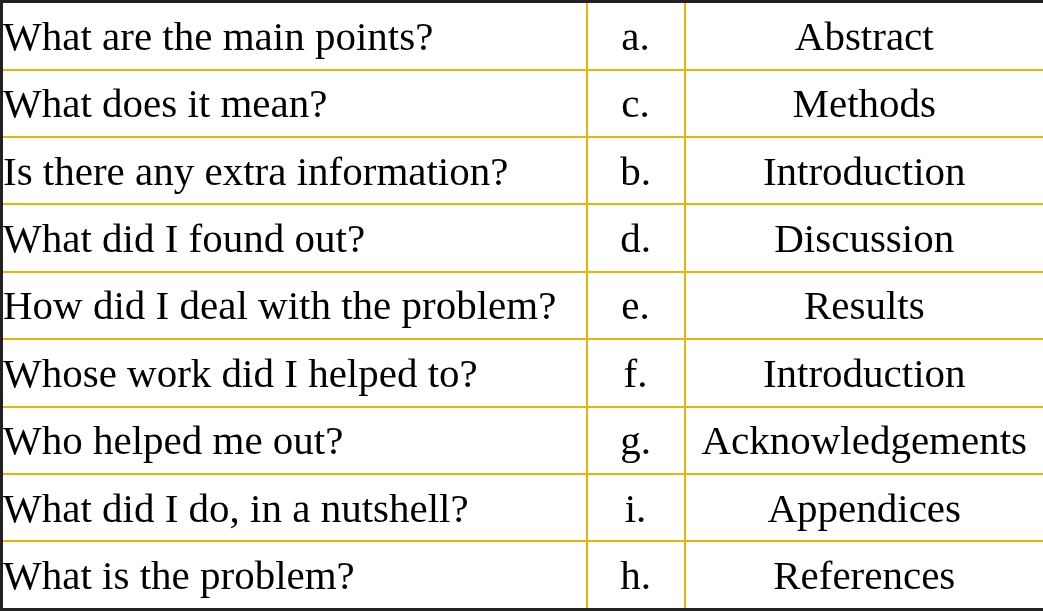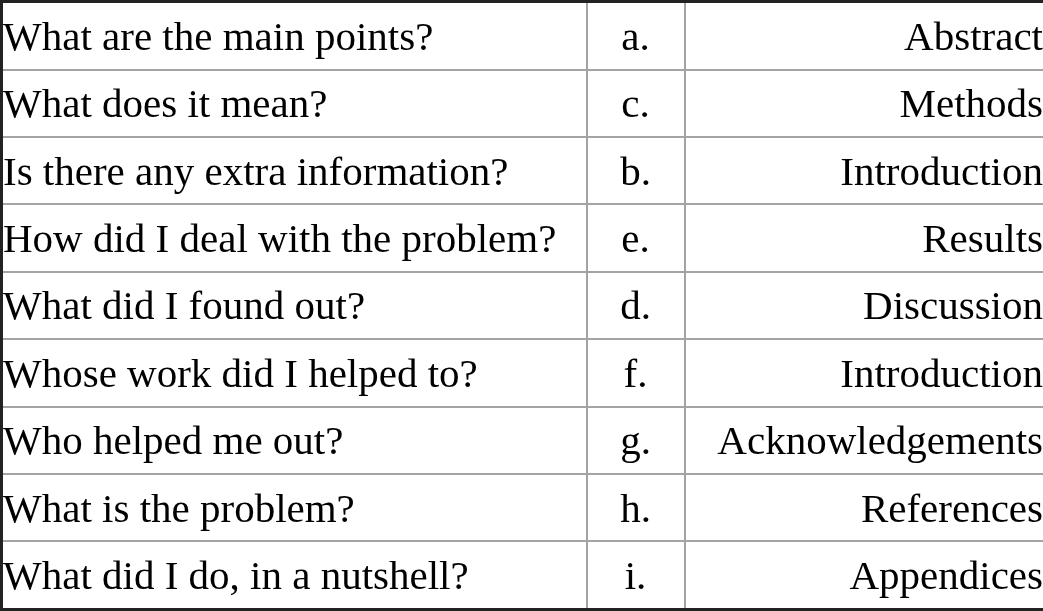--- a/index.html
+++ b/index.html
@@ -18,36 +18,36 @@
     height: 611px;
     box-sizing: border-box;
     border-collapse: collapse;
     table-layout: fixed;
     font-family: "Liberation Serif", "DejaVu Serif", serif;
     font-size: 41px;
     color: #000000;
     border: 3px solid #222222;
   }
   table.matching-table td {
-    border: 2px solid #a3a3a3;
+    border: 2px solid #eab308;
     vertical-align: middle;
     padding: 0;
     overflow: hidden;
     white-space: nowrap;
   }
   td.question-cell {
     padding-left: 14px;
     text-align: left;
   }
   td.letter-cell {
     text-align: center;
   }
   td.section-cell {
     padding-left: 13px;
-    text-align: right;
+    text-align: center;
   }
 </style>
 </head>
 <body>
 
 <div class="page">
   <table class="matching-table">
     <colgroup>
       <col style="width:585px">
       <col style="width:98px">
@@ -63,44 +63,44 @@
         <td class="question-cell">What does it mean?</td>
         <td class="letter-cell">c.</td>
         <td class="section-cell">Methods</td>
       </tr>
       <tr>
         <td class="question-cell">Is there any extra information?</td>
         <td class="letter-cell">b.</td>
         <td class="section-cell">Introduction</td>
       </tr>
       <tr>
+        <td class="question-cell">What did I found out?</td>
+        <td class="letter-cell">d.</td>
+        <td class="section-cell">Discussion</td>
+      </tr>
+      <tr>
         <td class="question-cell">How did I deal with the problem?</td>
         <td class="letter-cell">e.</td>
         <td class="section-cell">Results</td>
-      </tr>
-      <tr>
-        <td class="question-cell">What did I found out?</td>
-        <td class="letter-cell">d.</td>
-        <td class="section-cell">Discussion</td>
       </tr>
       <tr>
         <td class="question-cell">Whose work did I helped to?</td>
         <td class="letter-cell">f.</td>
         <td class="section-cell">Introduction</td>
       </tr>
       <tr>
         <td class="question-cell">Who helped me out?</td>
         <td class="letter-cell">g.</td>
         <td class="section-cell">Acknowledgements</td>
       </tr>
       <tr>
+        <td class="question-cell">What did I do, in a nutshell?</td>
+        <td class="letter-cell">i.</td>
+        <td class="section-cell">Appendices</td>
+      </tr>
+      <tr>
         <td class="question-cell">What is the problem?</td>
         <td class="letter-cell">h.</td>
         <td class="section-cell">References</td>
-      </tr>
-      <tr>
-        <td class="question-cell">What did I do, in a nutshell?</td>
-        <td class="letter-cell">i.</td>
-        <td class="section-cell">Appendices</td>
       </tr>
     </tbody>
   </table>
 </div>
 
 </body></html>

